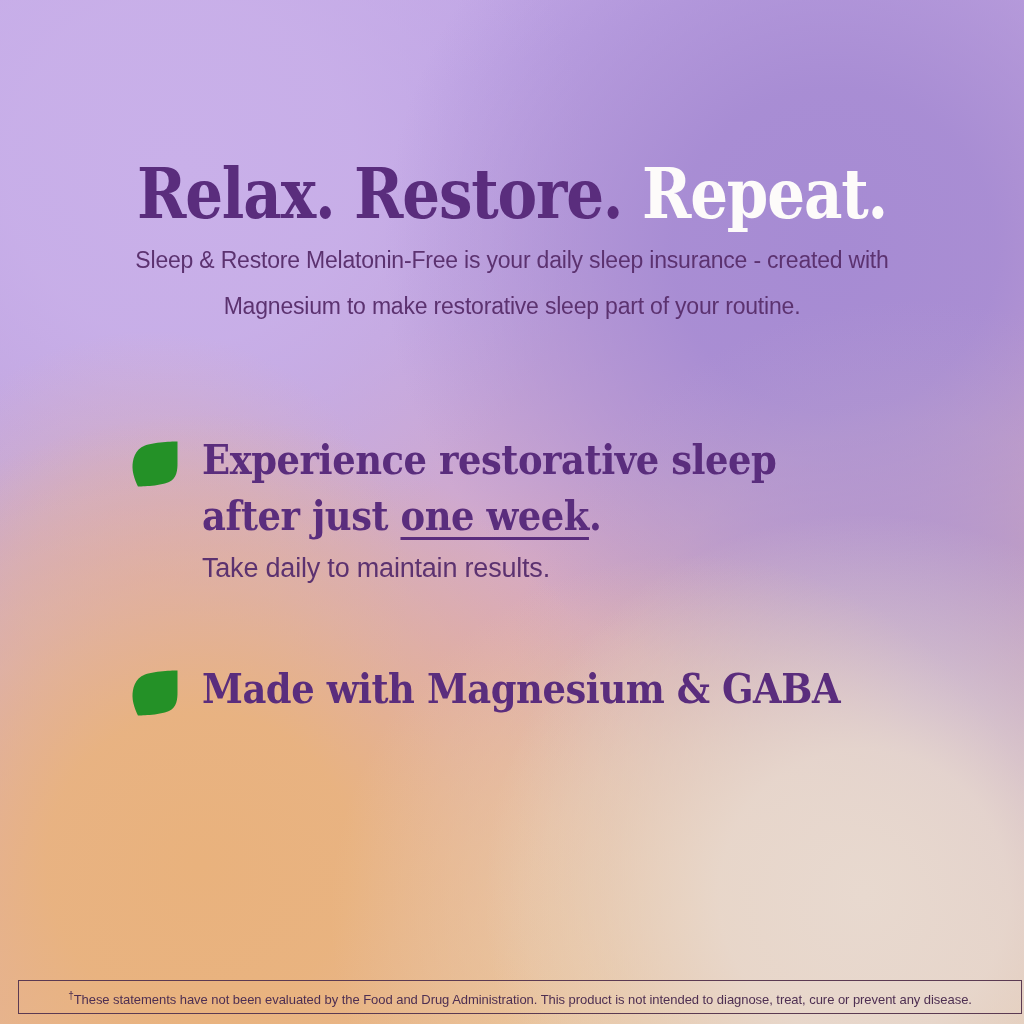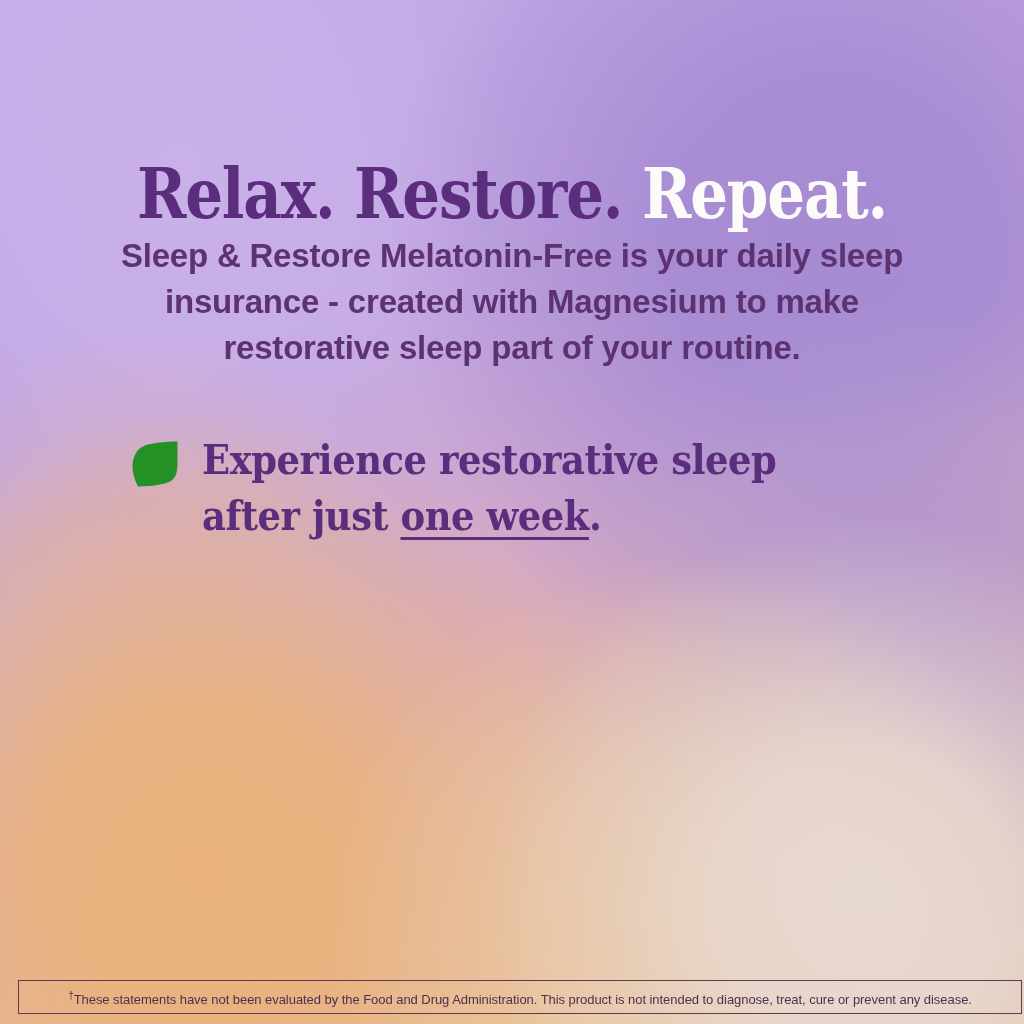--- a/index.html
+++ b/index.html
@@ -124,27 +124,27 @@
     white-space: nowrap;
     transform: scaleX(0.85);
     transform-origin: 50% 50%;
   }
   .headline .hl-dark { color: #5a2d7d; }
   .headline .hl-light { color: #fdfbfa; }
 
   
   .subhead {
     position: absolute;
-    top: 200px;
+    top: 214px;
     left: 112px;
     width: 800px;
     text-align: center;
     font-family: "Liberation Sans", sans-serif;
-    font-weight: 700;
-    font-size: 33px;
+    font-weight: 400;
+    font-size: 23px;
     line-height: 46px;
     letter-spacing: -0.2px;
     color: #5c3270;
   }
 
   
   .benefits {
     position: absolute;
     top: 432px;
     left: 132px;
@@ -245,23 +245,34 @@
     <ul class="benefits" style="list-style:none;margin:0;padding:0;">
 
       <li class="benefit b1">
         <span class="leaf">
           <svg viewBox="0 0 46 46" xmlns="http://www.w3.org/2000/svg" aria-hidden="true">
             <path d="M45.5 0.5 C45.5 0.5 24 0.5 13 4.5 C2.5 8.4 0.5 19 0.5 26.5 C0.5 35 6 45.5 6 45.5 C6 45.5 27 45.5 37 41 C46.2 36.9 45.5 26 45.5 19 Z" fill="#249127"></path>
           </svg>
         </span>
         <div class="benefit-body">
           <div class="benefit-title"><span>Experience restorative sleep after just </span><span class="u">one week</span><span>.</span></div>
+          <div class="benefit-sub">Take daily to maintain results.</div>
         </div>
       </li>
 
+      <li class="benefit b2">
+        <span class="leaf">
+          <svg viewBox="0 0 46 46" xmlns="http://www.w3.org/2000/svg" aria-hidden="true">
+            <path d="M45.5 0.5 C45.5 0.5 24 0.5 13 4.5 C2.5 8.4 0.5 19 0.5 26.5 C0.5 35 6 45.5 6 45.5 C6 45.5 27 45.5 37 41 C46.2 36.9 45.5 26 45.5 19 Z" fill="#249127"></path>
+          </svg>
+        </span>
+        <div class="benefit-body">
+          <div class="benefit-title">Made with Magnesium &amp; GABA</div>
+        </div>
+      </li>
 
 
     </ul>
 
     <div class="disclaimer">
       <div class="disclaimer-text"><span class="dagger">†</span><span>These statements have not been evaluated by the Food and Drug Administration. This product is not intended to diagnose, treat, cure or prevent any disease.</span></div>
     </div>
 
   </div>
 </div>

